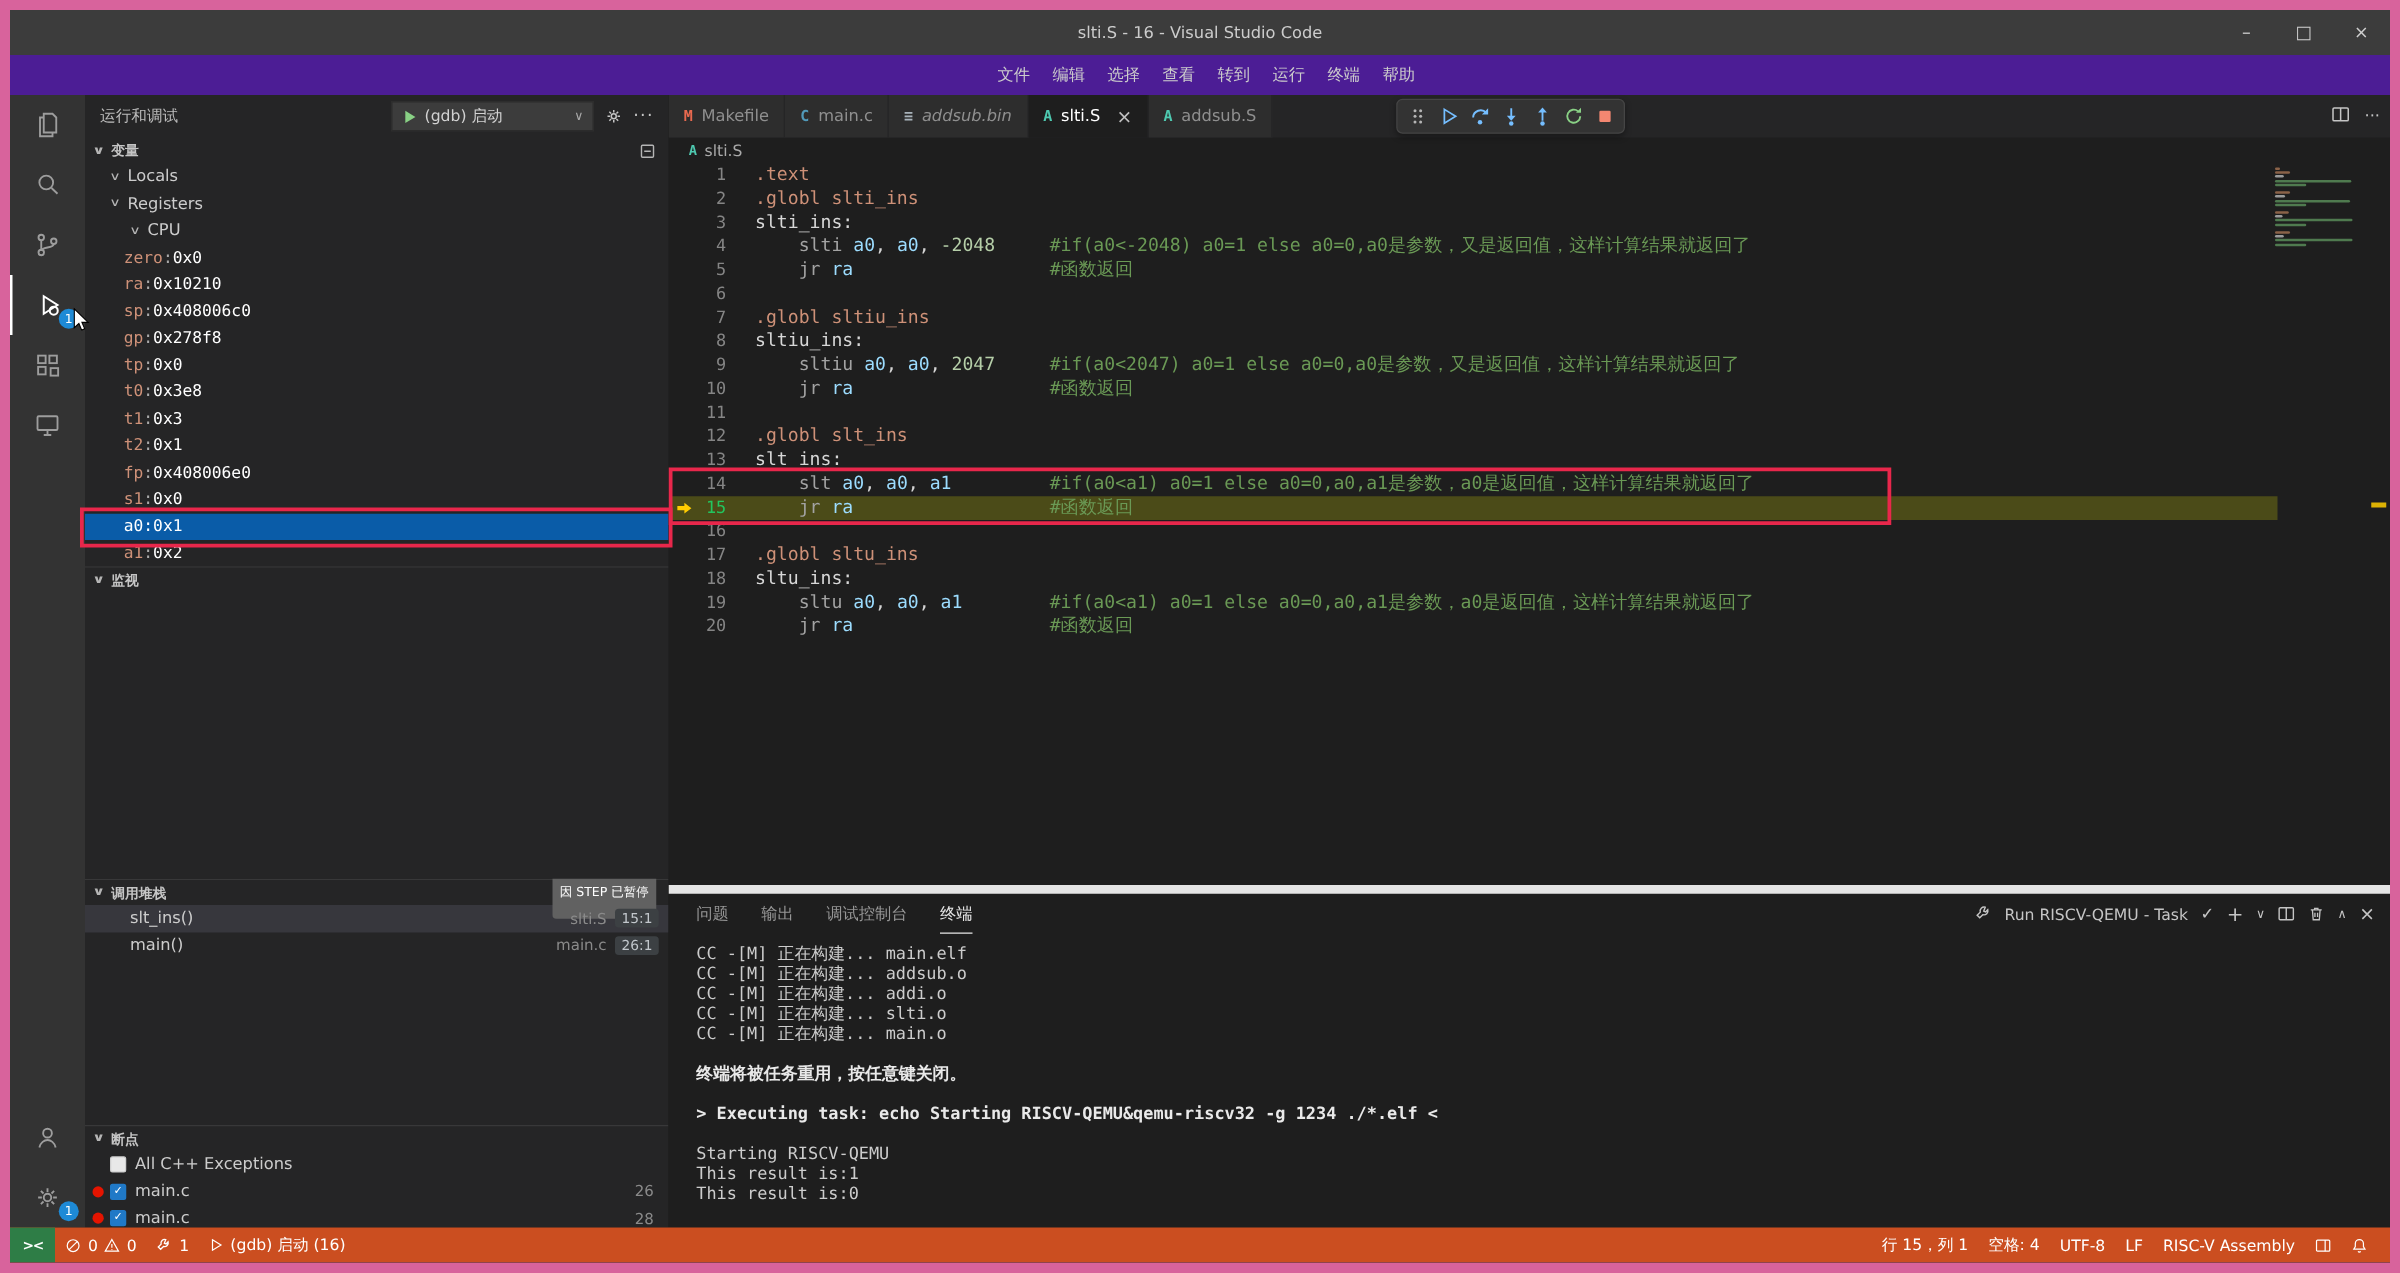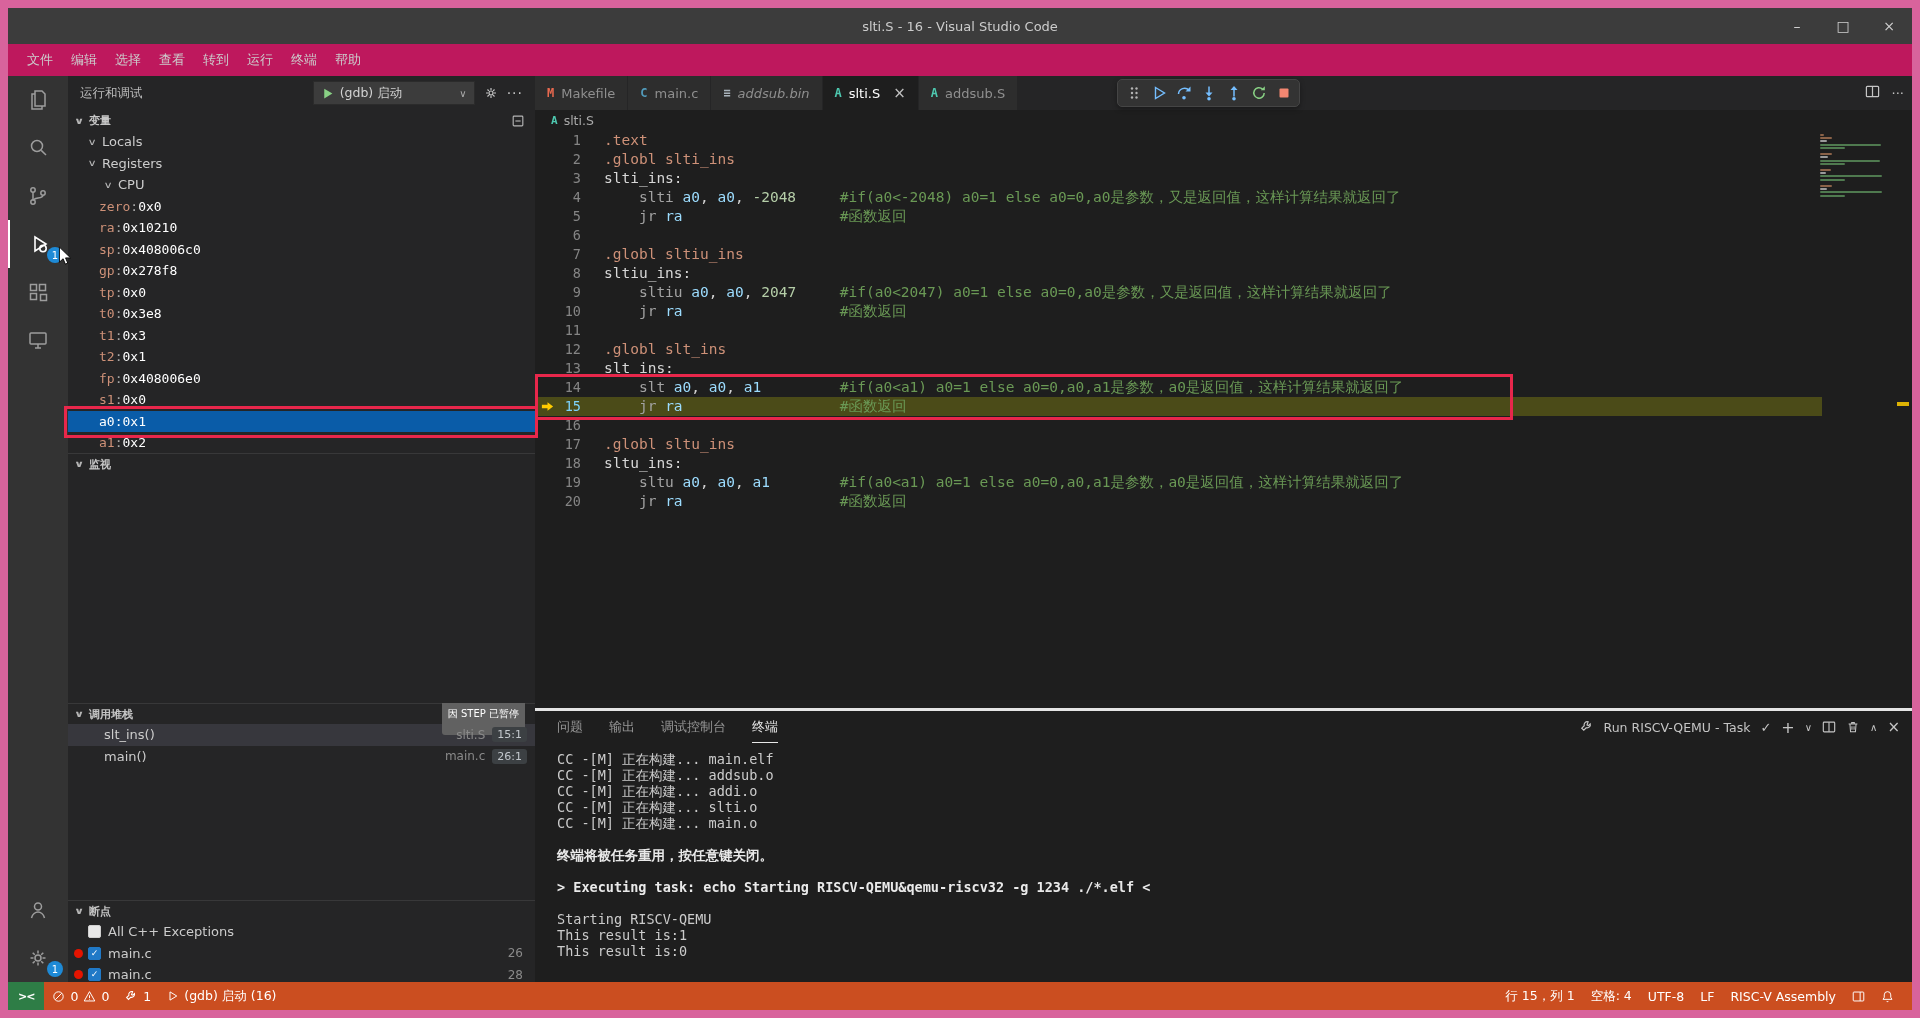--- a/index.html
+++ b/index.html
@@ -10,22 +10,22 @@
   .window { position:absolute; left:8px; top:8px; right:8px; bottom:8px;
             background:#1e1e1e; overflow:hidden; color:#ccc; font-size:13px; }
 
   
   .titlebar { height:36px; background:#3c3c3c; position:relative;
               display:flex; align-items:center; justify-content:center;
               color:#cccccc; font-size:13px; }
   #win-controls { position:absolute; right:0; top:0; height:100%; display:flex; }
   .win-btn { width:46px; height:100%; display:flex; align-items:center;
              justify-content:center; font-size:14px; color:#cfcfcf; }
-  .menubar { height:32px; background:#be185d; display:flex; align-items:center;
-             padding-left:10px; color:#cccccc; }
+  .menubar { height:32px; background:#4c1d95; display:flex; align-items:center;
+             padding-left:10px; color:#cccccc;justify-content:center; }
   .menu-item { padding:3px 9px; border-radius:4px; }
 
   
   .main { position:absolute; top:68px; left:0; right:0; bottom:28px; display:flex; }
 
   
   .activitybar { width:60px; flex:none; background:#333333; position:relative; }
   .act-item { height:48px; display:flex; align-items:center; justify-content:center;
               color:#9d9d9d; position:relative; }
   .act-item.active { color:#ffffff; border-left:2px solid #ffffff; }
@@ -111,34 +111,34 @@
   .bc-icon { font-size:11px; font-weight:bold; font-family:"DejaVu Sans Mono",monospace; }
 
   .codearea { flex:1; position:relative; overflow:hidden;
               font-family:"DejaVu Sans Mono",monospace; font-size:14.5px; }
   .code-line { display:flex; height:19px; line-height:19px; margin-right:90px;
                white-space:pre; }
   .code-line.current { background:var(--current_line,rgba(255,255,0,0.20)); }
   .ln-margin { width:26px; flex:none; position:relative; }
   .ln-margin svg { position:absolute; left:5px; top:2px; }
   .ln { width:20px; flex:none; text-align:right; color:#858585; font-size:13.5px; }
-  .code-line.current .ln { color:#7dd3fc; }
+  .code-line.current .ln { color:#22c55e; }
   .ln-text { padding-left:23px; color:#d4d4d4; }
   .tk-dir { color:#ce9178; } .tk-lbl { color:#d7d7d7; } .tk-ins { color:#a3a3a3; }
   .tk-reg { color:#9cdcfe; } .tk-num { color:#b5cea8; } .tk-com { color:#6a9955; }
   .tk-pln { color:#d4d4d4; }
 
   #minimap-lines { position:absolute; top:3px; right:19px; width:73px; }
   .mm-line { height:2px; margin-bottom:1.2px; border-radius:1px; }
   .ruler { position:absolute; right:0; top:0; bottom:0; width:17px; }
   .ruler-mark { position:absolute; right:3px; top:271px; width:12px; height:4px;
                 background:rgba(255,204,0,0.85); }
 
   
-  .panel { height:274px; flex:none; border-top:3px solid #e5e5e5; position:relative;
+  .panel { height:274px; flex:none; border-top:7px solid #e5e5e5; position:relative;
            background:#1e1e1e; }
   .panel-tabs { height:32px; display:flex; align-items:center; padding-left:22px;
                 gap:26px; position:relative; }
   .panel-tab { color:#969696; height:100%; display:flex; align-items:center;
                border-bottom:1px solid transparent; font-size:13px; }
   .panel-tab.active { color:#e7e7e7; border-bottom-color:#e7e7e7; }
   .panel-actions { position:absolute; right:12px; top:0; height:32px; display:flex;
                    align-items:center; gap:10px; color:#c5c5c5; font-size:12.5px; }
   .pa-icon { display:flex; align-items:center; color:#c5c5c5; font-size:13px; }
   #term-lines { padding:8px 0 0 22px; font-family:"DejaVu Sans Mono",monospace;

